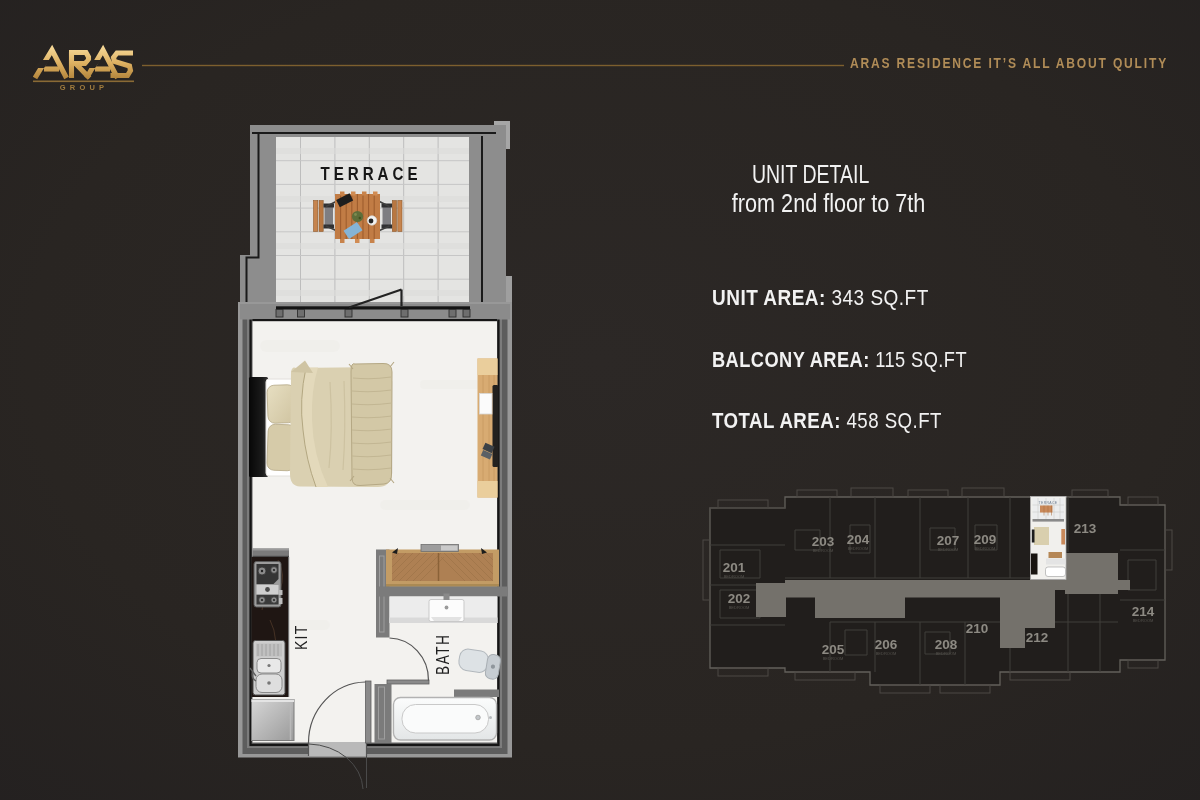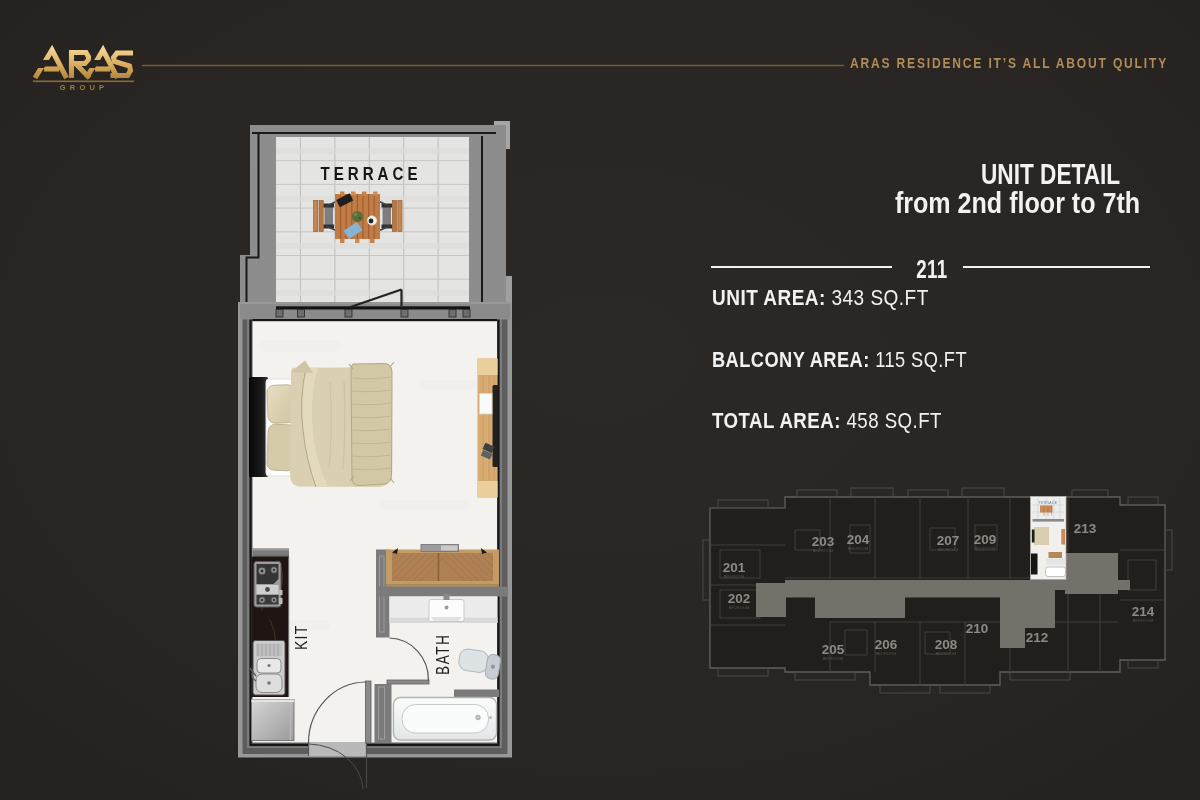--- a/index.html
+++ b/index.html
@@ -47,30 +47,25 @@
 
 <text x="84" y="90" font-size="7.5" font-weight="bold" letter-spacing="4.2" text-anchor="middle" fill="#a07c3e">GROUP</text>
 
 <rect x="142" y="64.8" width="702" height="1.4" fill="#7d5f2e"></rect>
 
 <text x="1168" y="67.5" font-size="14" font-weight="bold" letter-spacing="2.1" text-anchor="end" fill="#b08c57" textLength="318" lengthAdjust="spacingAndGlyphs">ARAS RESIDENCE IT’S ALL ABOUT QULITY</text>
 </svg>
 
 <div class="abs" style="left:700px;top:159.5px;width:472px;color:#f2f2f2;">
 
-  <div style="text-align:right;font-weight:bold;font-size:29px;line-height:29.5px;width:472px;">
+  <div style="text-align:left;font-weight:normal;font-size:25px;line-height:29.5px;width:472px;">
       <div style="transform:scaleX(0.78)">UNIT DETAIL</div>
       <div style="transform:scaleX(0.865)">from 2nd floor to 7th</div>
     </div>
 
-  <div style="position:absolute;left:11px;top:96.5px;width:450px;height:22px;">
-    <div style="position:absolute;left:0;top:10px;width:181px;height:2px;background:#f2f2f2;"></div>
-    <div style="position:absolute;left:200px;top:-1.5px;font-size:25px;font-weight:bold;letter-spacing:0.5px;transform:scaleX(0.75);transform-origin:center;">211</div>
-    <div style="position:absolute;left:252px;top:10px;width:187px;height:2px;background:#f2f2f2;"></div>
-  </div>
 
   <div style="position:absolute;left:12px;top:125px;font-size:22.5px;white-space:nowrap;letter-spacing:0.55px;transform:scaleX(0.845);transform-origin:left;"><b>UNIT AREA:</b> <span style="font-weight:normal">343 SQ.FT</span></div>
 
   <div style="position:absolute;left:12px;top:187.5px;font-size:22.5px;white-space:nowrap;letter-spacing:0.55px;transform:scaleX(0.81);transform-origin:left;"><b>BALCONY AREA:</b> <span style="font-weight:normal">115 SQ.FT</span></div>
 
   <div style="position:absolute;left:12px;top:248px;font-size:22.5px;white-space:nowrap;letter-spacing:0.55px;transform:scaleX(0.83);transform-origin:left;"><b>TOTAL AREA:</b> <span style="font-weight:normal">458 SQ.FT</span></div>
 </div>
 
 <svg class="abs" style="left:0;top:0" width="1200" height="800" viewBox="0 0 1200 800">
 <defs>

